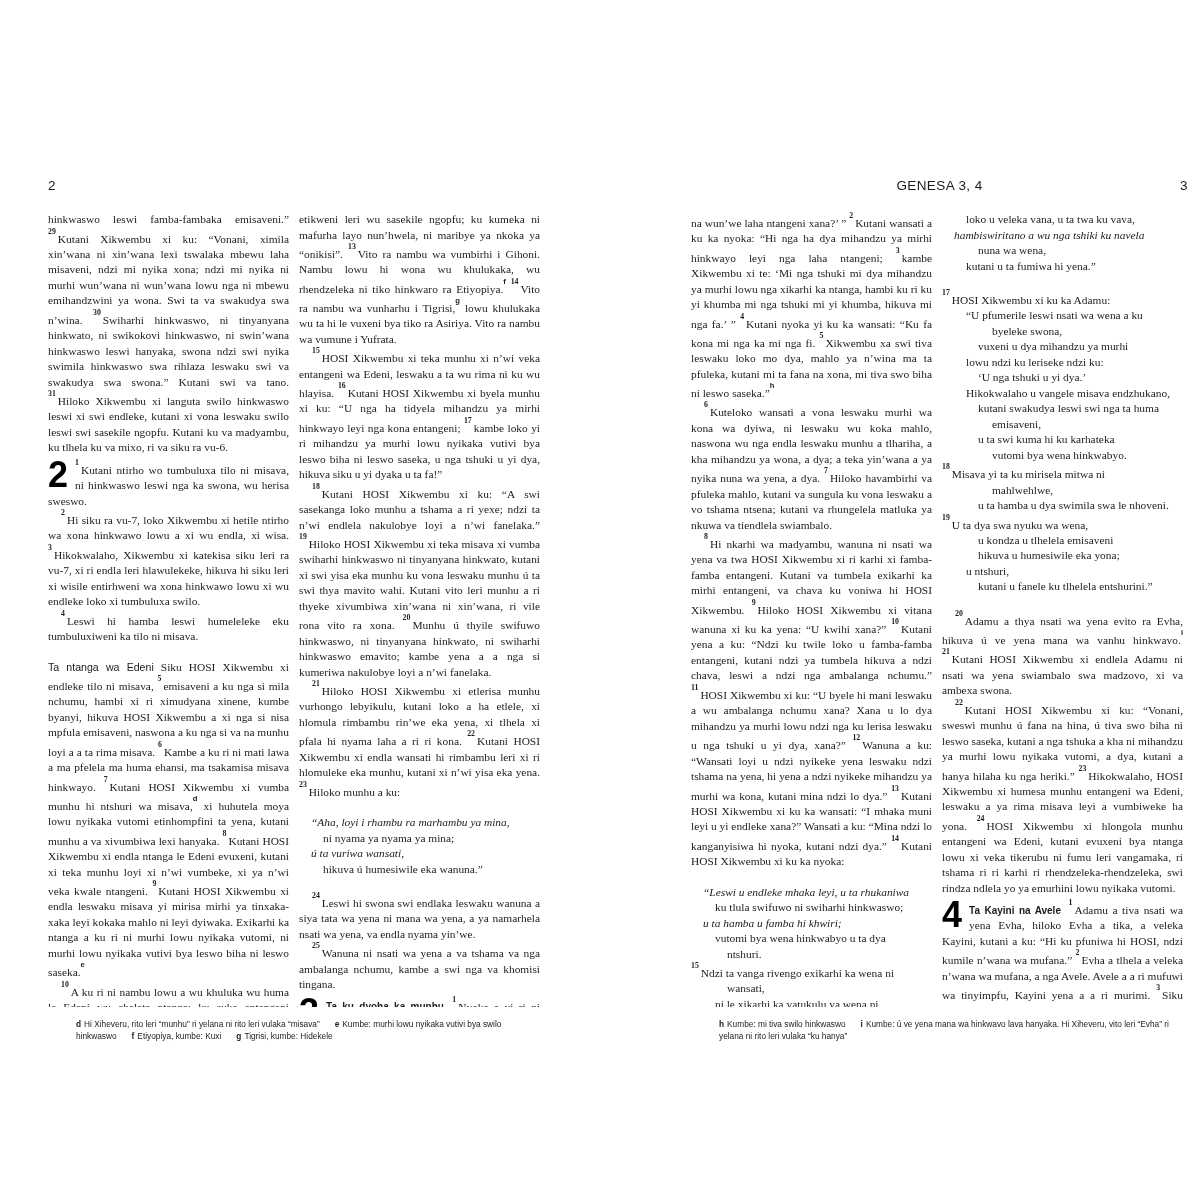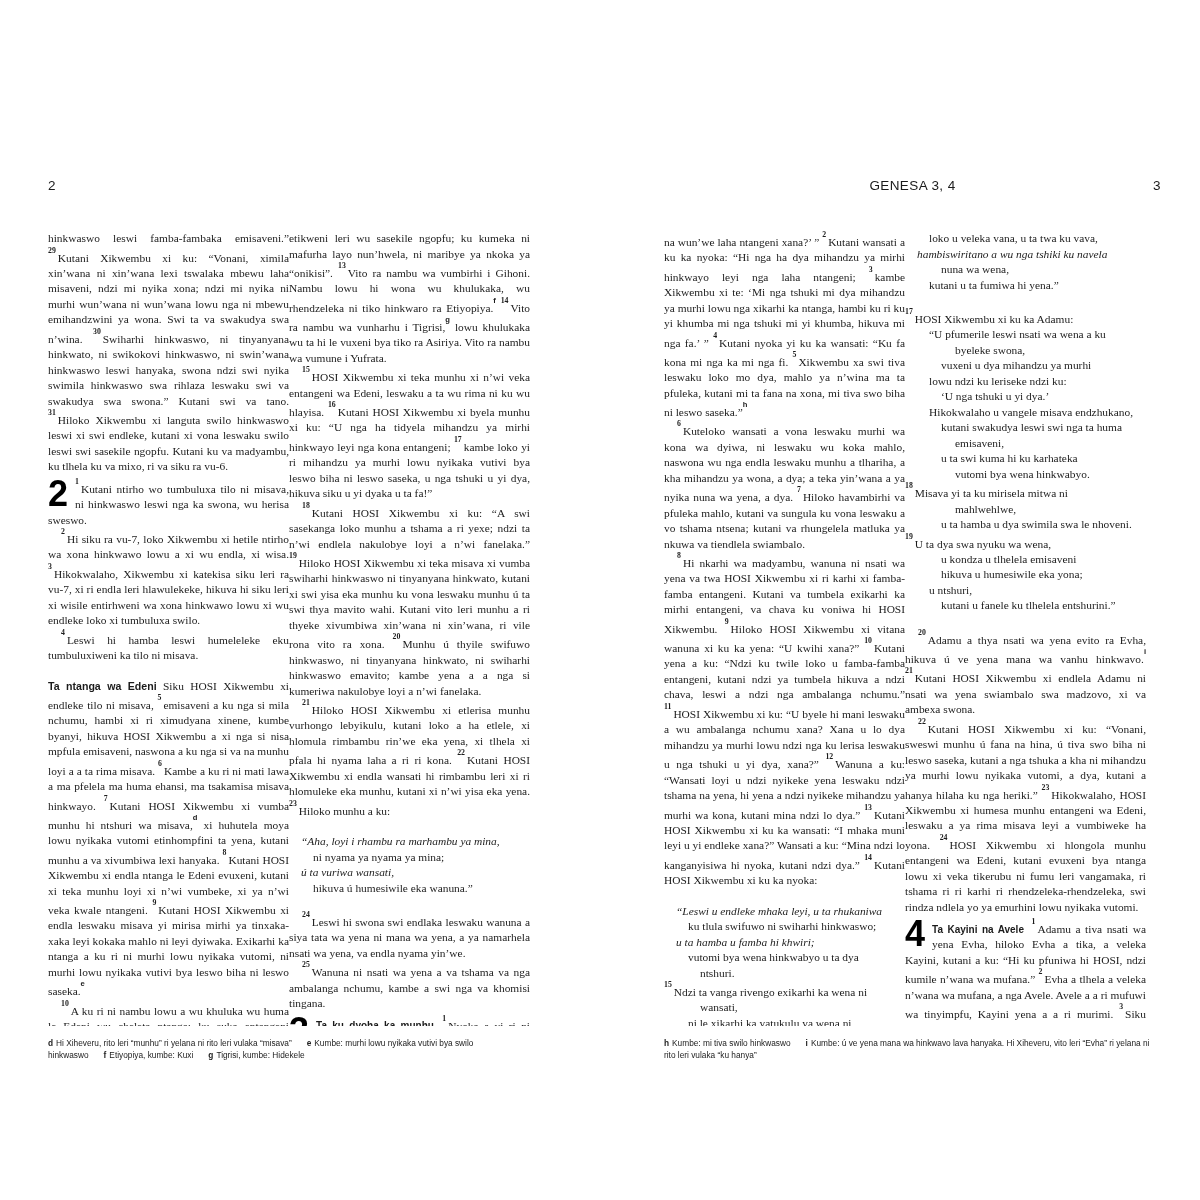--- a/index.html
+++ b/index.html
@@ -1,50 +1,50 @@
 <!DOCTYPE html>
 <html><head>
 <meta charset="utf-8">
 <style>
   html,body{margin:0;padding:0;background:#ffffff;}
   body{width:1200px;height:1200px;position:relative;overflow:hidden;
        font-family:"Liberation Serif",serif;color:#1b1b1b;}
   .page{position:absolute;top:178px;}
   .page-left{left:48px;width:492px;}
-  .page-right{left:664px;width:497px;}
+  .page-right{left:691px;width:497px;}
   .runhead{position:relative;height:34px;font-family:"Liberation Sans",sans-serif;
            font-size:13.5px;color:#1b1b1b;letter-spacing:.4px;}
   .runhead .pagenum-l{position:absolute;left:0;top:0;}
   .runhead .pagenum-r{position:absolute;right:0;top:0;}
   .runhead .headtitle{position:absolute;left:0;right:0;top:0;text-align:center;}
-  .cols{display:flex;margin-top:19px;}
+  .cols{display:flex;gap:10px;}
   .col{width:241px;height:795px;overflow:hidden;text-align:justify;
        font-size:11.4px;line-height:15.5px;}
   .para{margin:0;text-indent:13px;}
   .para.noind{text-indent:0;}
   .para.spaced{margin-top:15px;}
-  .lead{font-family:"Liberation Sans",sans-serif;font-weight:bold;font-size:10.6px;}
+  .lead{font-family:"Liberation Sans",sans-serif;font-weight:normal;font-size:10.6px;}
   .vn{font-weight:bold;font-size:7.8px;position:relative;top:-4px;margin-right:2px;}
   .fnl{font-weight:bold;font-size:7.6px;position:relative;top:-4px;
        font-family:"Liberation Sans",sans-serif;}
   .chapter{margin-top:3px;text-indent:0;}
   .dropcap{float:left;font-family:"Liberation Sans",sans-serif;font-weight:bold;
            font-size:36px;line-height:27px;margin:2px 7px 0 0;color:#000;}
   .chap-head{font-family:Liberation Sans, sans-serif;font-weight:bold;
              font-size:10px;margin-right:3px;}
   .poetry{margin:15px 0;text-align:left;}
   .col > .poetry:first-child{margin-top:0;}
   .pline{text-indent:0;}
   .ind0{padding-left:0;}
   .ind1{padding-left:12px;font-style:italic;}
   .ind2{padding-left:24px;}
   .ind3{padding-left:36px;}
   .ind4{padding-left:50px;}
   .footnotes{margin-top:12px;font-family:"Liberation Sans",sans-serif;
-             font-size:8.3px;line-height:11.5px;color:#222;text-align:left;}
+             font-size:8.3px;line-height:11.5px;color:#222;text-align:left;margin-left:28px;}
   .note{margin-right:15px;}
   .note b{margin-right:3px;}
 </style>
 </head>
 <body>
 
 <div class="spread">
 
   <div class="page page-left">
     <div class="runhead">

